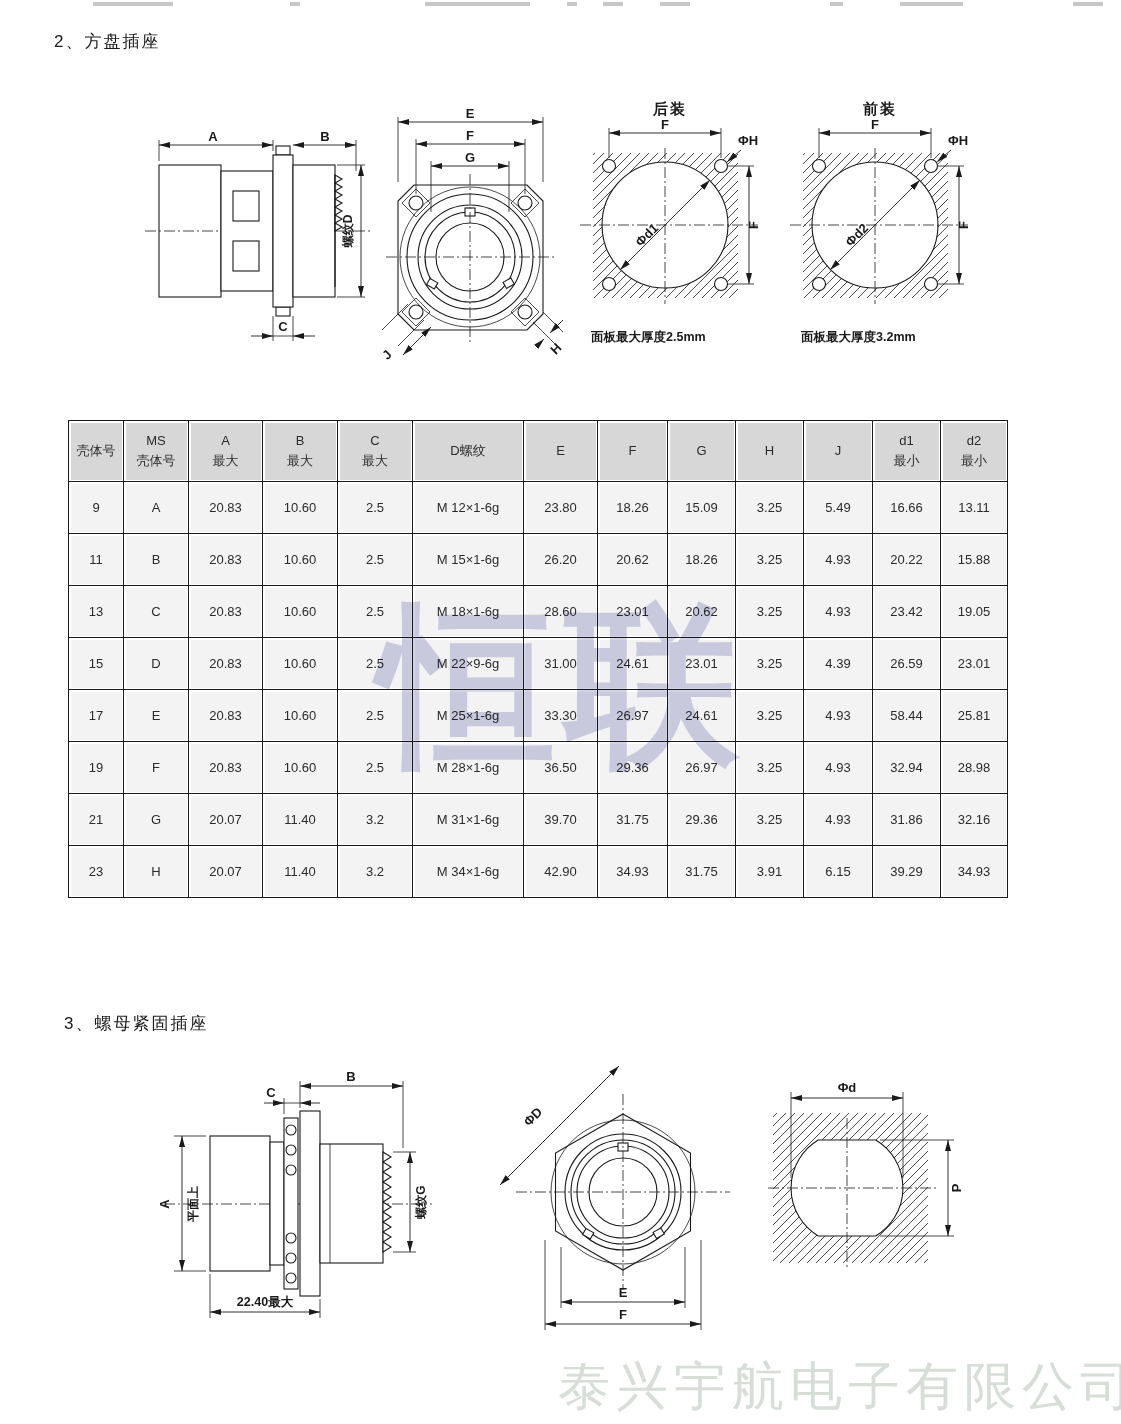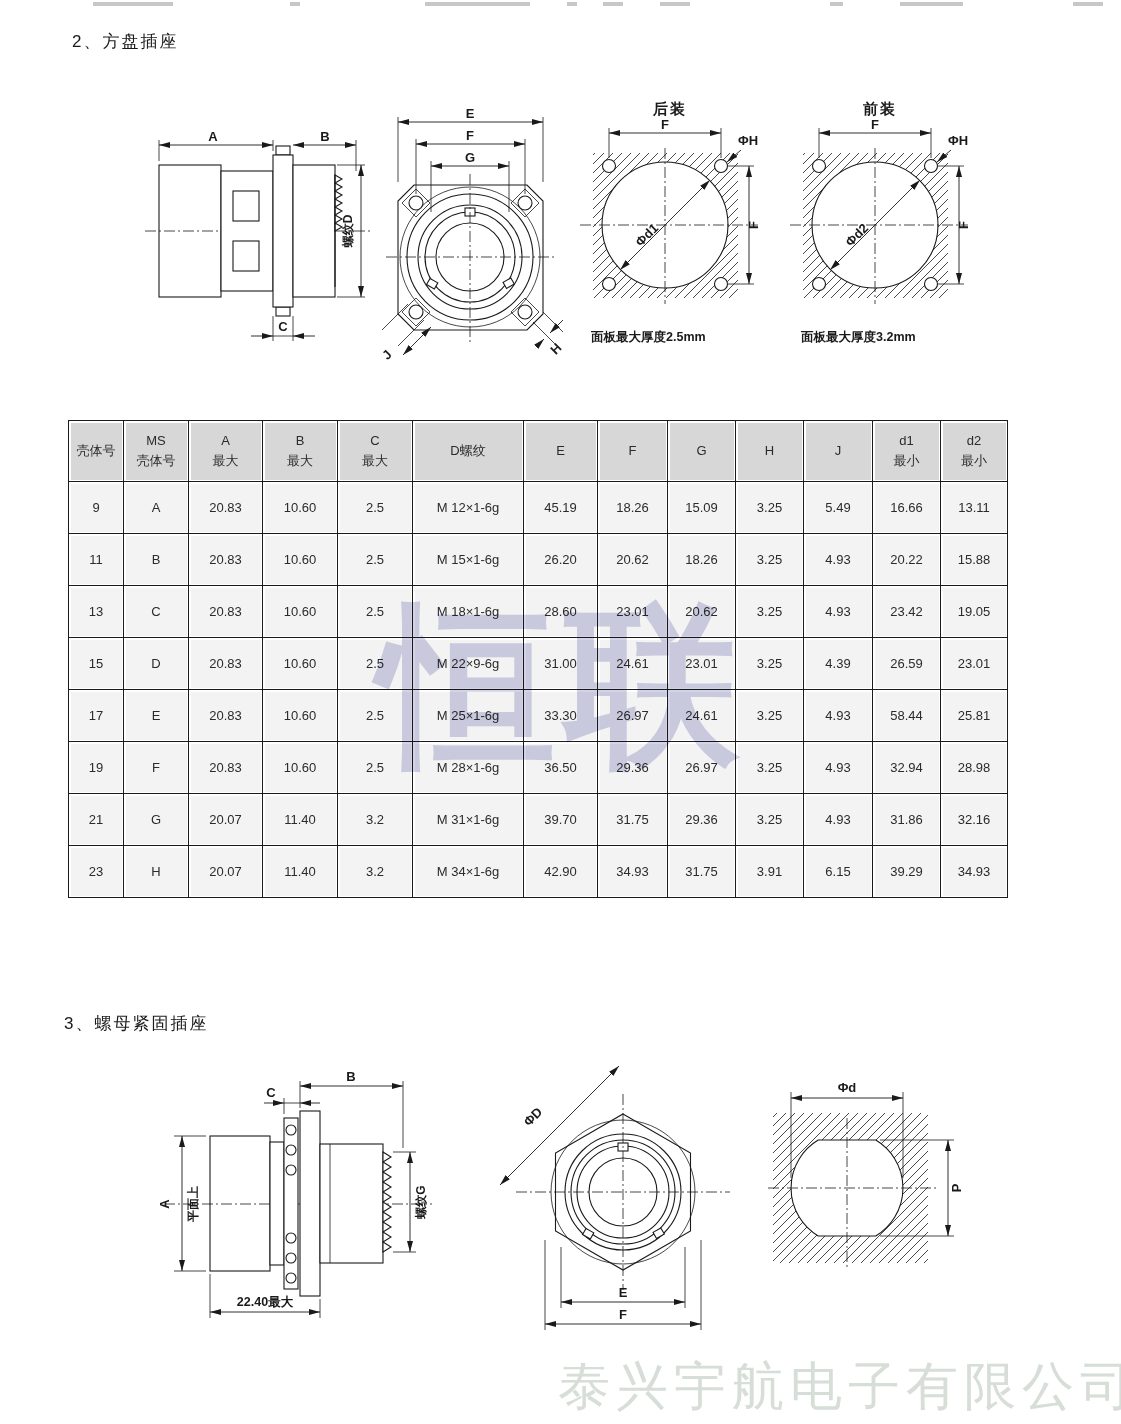--- a/index.html
+++ b/index.html
@@ -39,21 +39,21 @@
     <span class="crop-mark" style="left:290px;width:10px;"></span>
     <span class="crop-mark" style="left:425px;width:105px;"></span>
     <span class="crop-mark" style="left:567px;width:10px;"></span>
     <span class="crop-mark" style="left:603px;width:20px;"></span>
     <span class="crop-mark" style="left:660px;width:30px;"></span>
     <span class="crop-mark" style="left:830px;width:13px;"></span>
     <span class="crop-mark" style="left:900px;width:63px;"></span>
     <span class="crop-mark" style="left:1073px;width:30px;"></span>
   </div>
 
-  <div class="sec-title" style="left:72px;top:30px;">2、方盘插座</div>
+  <div class="sec-title" style="left:54px;top:30px;">2、方盘插座</div>
 
   <svg class="drawing" style="left:143px;top:103px;" width="230" height="250" viewBox="0 0 230 250">
     <defs>
       <marker id="m1" markerWidth="12" markerHeight="8" refX="11" refY="4" orient="auto-start-reverse" markerUnits="userSpaceOnUse">
         <path d="M0,1 L11,4 L0,7 Z" fill="#1a1a1a"></path>
         </marker>
       <pattern id="thr1" patternUnits="userSpaceOnUse" width="5" height="14" patternTransform="rotate(18)">
         <line x1="2.5" y1="0" x2="2.5" y2="14" stroke="#1a1a1a" stroke-width="1"></line>
         </pattern>
     </defs>
@@ -252,21 +252,21 @@
       </tr>
     </thead>
     <tbody>
         <tr>
           <td>9</td>
           <td>A</td>
           <td>20.83</td>
           <td>10.60</td>
           <td>2.5</td>
           <td>M 12×1-6g</td>
-          <td>45.19</td>
+          <td>23.80</td>
           <td>18.26</td>
           <td>15.09</td>
           <td>3.25</td>
           <td>5.49</td>
           <td>16.66</td>
           <td>13.11</td>
         </tr>
         <tr>
           <td>11</td>
           <td>B</td>

